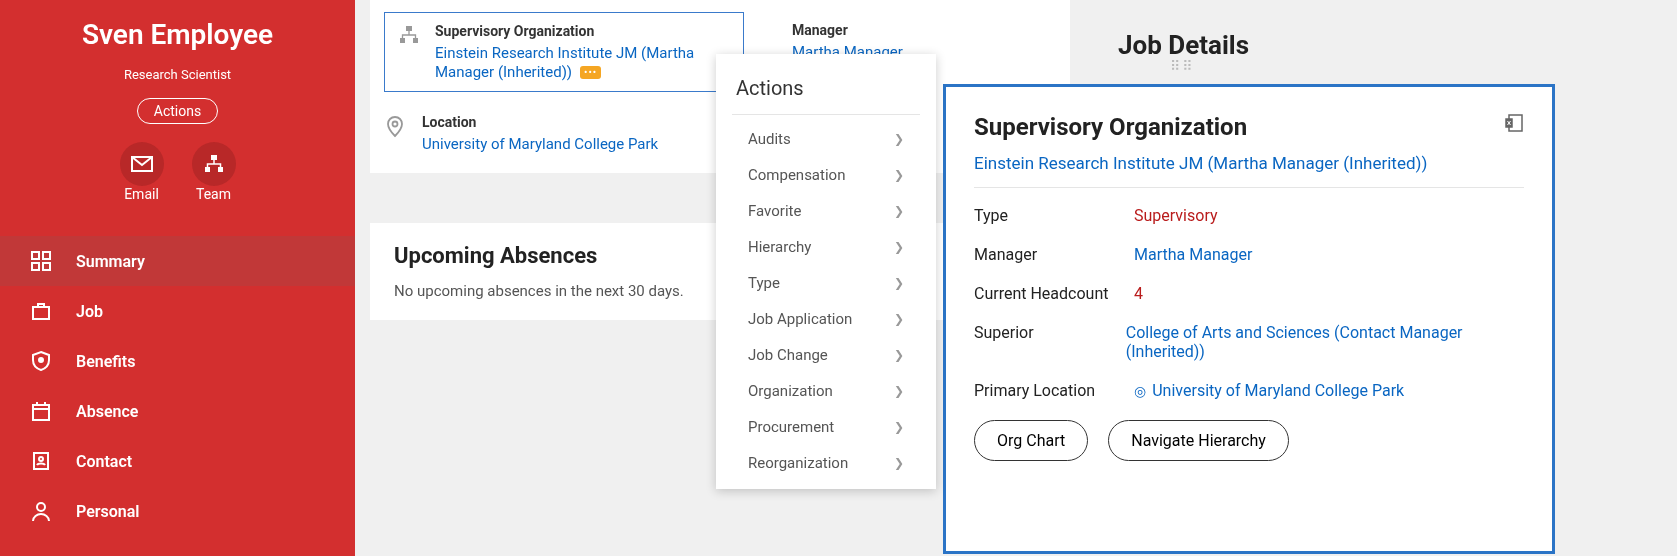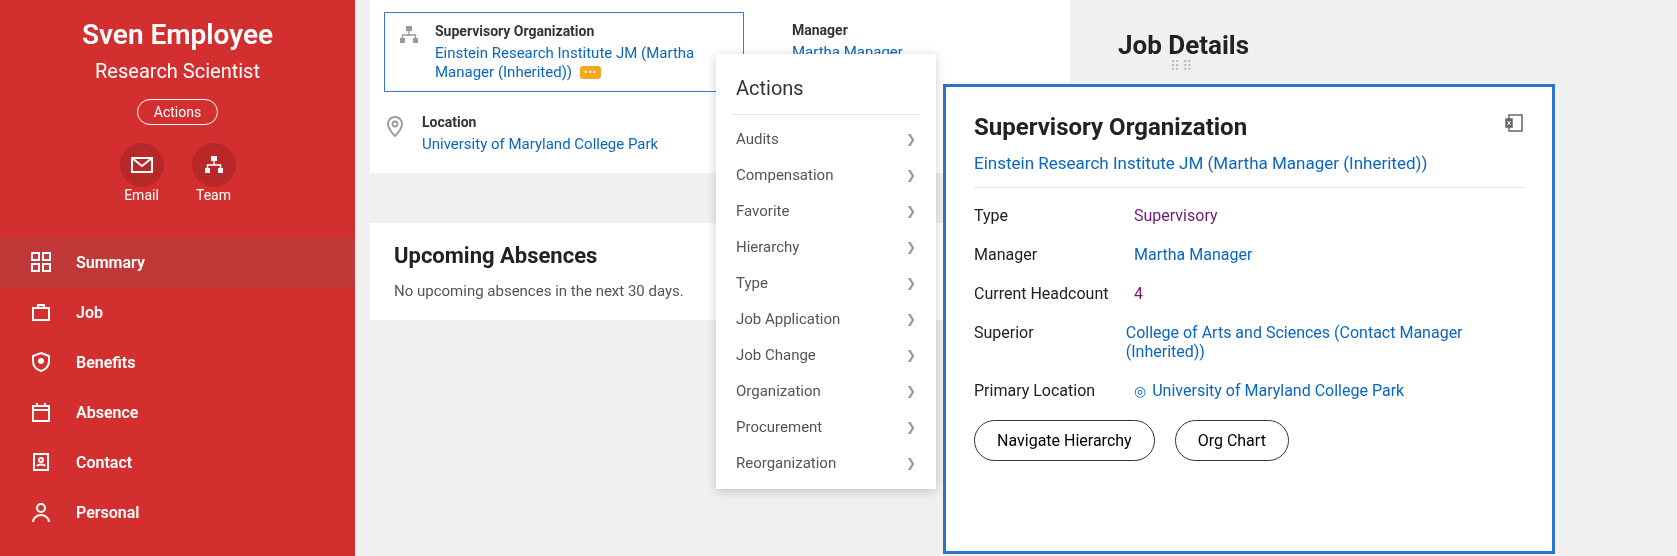--- a/index.html
+++ b/index.html
@@ -1,21 +1,21 @@
 <!DOCTYPE html>
 <html><head>
 <meta charset="utf-8">
 <style>
   * { box-sizing: border-box; margin: 0; padding: 0; font-family: -apple-system, BlinkMacSystemFont, "Segoe UI", Roboto, Arial, sans-serif; }
   body { width: 1677px; height: 556px; overflow: hidden; background: #f0f0f0; position: relative; }
   
   
   .sidebar { position: absolute; left: 0; top: 0; width: 355px; height: 556px; background: #d32f2f; color: #fff; padding-top: 18px; }
   .sidebar-name { text-align: center; font-size: 28px; font-weight: 600; }
-  .sidebar-title { text-align: center; font-size: 20px; margin-top: 8px; }
+  .sidebar-title { text-align: center; font-size: 13px; margin-top: 16px; }
   .sidebar-actions-btn { display: block; margin: 16px auto 0; border: 1.5px solid #fff; background: transparent; color: #fff; padding: 4px 16px; border-radius: 14px; font-size: 14px; cursor: pointer; }
   .sidebar-icons { display: flex; justify-content: center; gap: 28px; margin-top: 18px; }
   .sidebar-icon-col { display: flex; flex-direction: column; align-items: center; gap: 0; cursor: pointer; }
   .sidebar-icon-circle { width: 44px; height: 44px; border-radius: 50%; background: #b82828; display: flex; align-items: center; justify-content: center; }
   .sidebar-icon-label { font-size: 14px; }
   .sidebar-nav { margin-top: 34px; }
   .sidebar-nav-item { display: flex; align-items: center; gap: 24px; padding: 14px 30px; cursor: pointer; font-size: 16px; font-weight: 600; }
   .sidebar-nav-item.active { background: #c13838; }
   .nav-icon { width: 22px; height: 22px; flex-shrink: 0; }
   
@@ -35,34 +35,34 @@
   .section-title { font-size: 22px; font-weight: 700; color: #222; margin-bottom: 14px; }
   .empty-text { font-size: 15px; color: #555; }
   
   
   .job-details-head { position: absolute; left: 1118px; top: 30px; font-size: 26px; font-weight:700; color:#222; }
   
   
   .actions-pop { position: absolute; left: 716px; top: 54px; width: 220px; background: #fff; box-shadow: 0 2px 10px rgba(0,0,0,0.2); padding-bottom:8px; z-index:5;}
   .actions-pop-title { font-size: 20px; color: #333; padding: 22px 20px 14px; }
   .actions-pop hr { border:none; border-top:1px solid #e5e5e5; margin:0 16px 6px;}
-  .action-item { display:flex; justify-content:space-between; align-items:center; padding: 9px 20px; font-size:15px; color:#555; cursor:pointer;}
+  .action-item { display:flex; justify-content:space-between; align-items:center; padding: 9px 32px; font-size:15px; color:#555; cursor:pointer;}
   .chev { color:#999; font-size:12px;}
   
   
   .detail-panel { position:absolute; left:943px; top:84px; width:612px; height:470px; background:#fff; border:3px solid #2b74c6; padding:26px 28px 20px; overflow:hidden;}
   .drag-dots { position:absolute; left:1170px; top:58px; color:#bbb; font-size:14px; letter-spacing:2px;}
   .detail-header { display:flex; justify-content:space-between; align-items:flex-start;}
   .detail-title { font-size:24px; font-weight:700; color:#222;}
   .excel-icon { color:#666; cursor:pointer;}
   .detail-link { font-size:17px; color:#0a66c2; margin-top:12px; display:block; cursor:pointer;}
   .detail-hr { border:none; border-top:1px solid #e5e5e5; margin:14px 0 18px;}
   .kv-row { display:flex; margin-bottom:20px; font-size:16px;margin-top:6px;}
   .kv-key { width:160px; color:#222;}
-  .kv-val { color:#701a75;}
+  .kv-val { color:#b91c1c;}
   .kv-val.link { color:#0a66c2; cursor:pointer;}
   .loc-pin { color:#0a66c2; margin-right:6px; font-size:14px;}
   .detail-btns { display:flex; gap:20px; margin-top:12px;}
   .pill-btn { border:1.5px solid #333; background:#fff; border-radius:22px; padding:10px 22px; font-size:16px; cursor:pointer;}
   
   svg { display:block; }
 </style>
 </head>
 <body>
 
@@ -273,16 +273,16 @@
     </div>
   <div class="kv-row">
       <div class="kv-key">Superior</div>
       <div class="kv-val link">College of Arts and Sciences (Contact Manager (Inherited))</div>
     </div>
   <div class="kv-row">
       <div class="kv-key">Primary Location</div>
       <div class="kv-val link"><span class="loc-pin">◎</span><span>University of Maryland College Park</span></div>
     </div>
   <div class="detail-btns">
+    <button class="pill-btn">Org Chart</button>
     <button class="pill-btn">Navigate Hierarchy</button>
-    <button class="pill-btn">Org Chart</button>
   </div>
 </div>
 
 </body></html>

